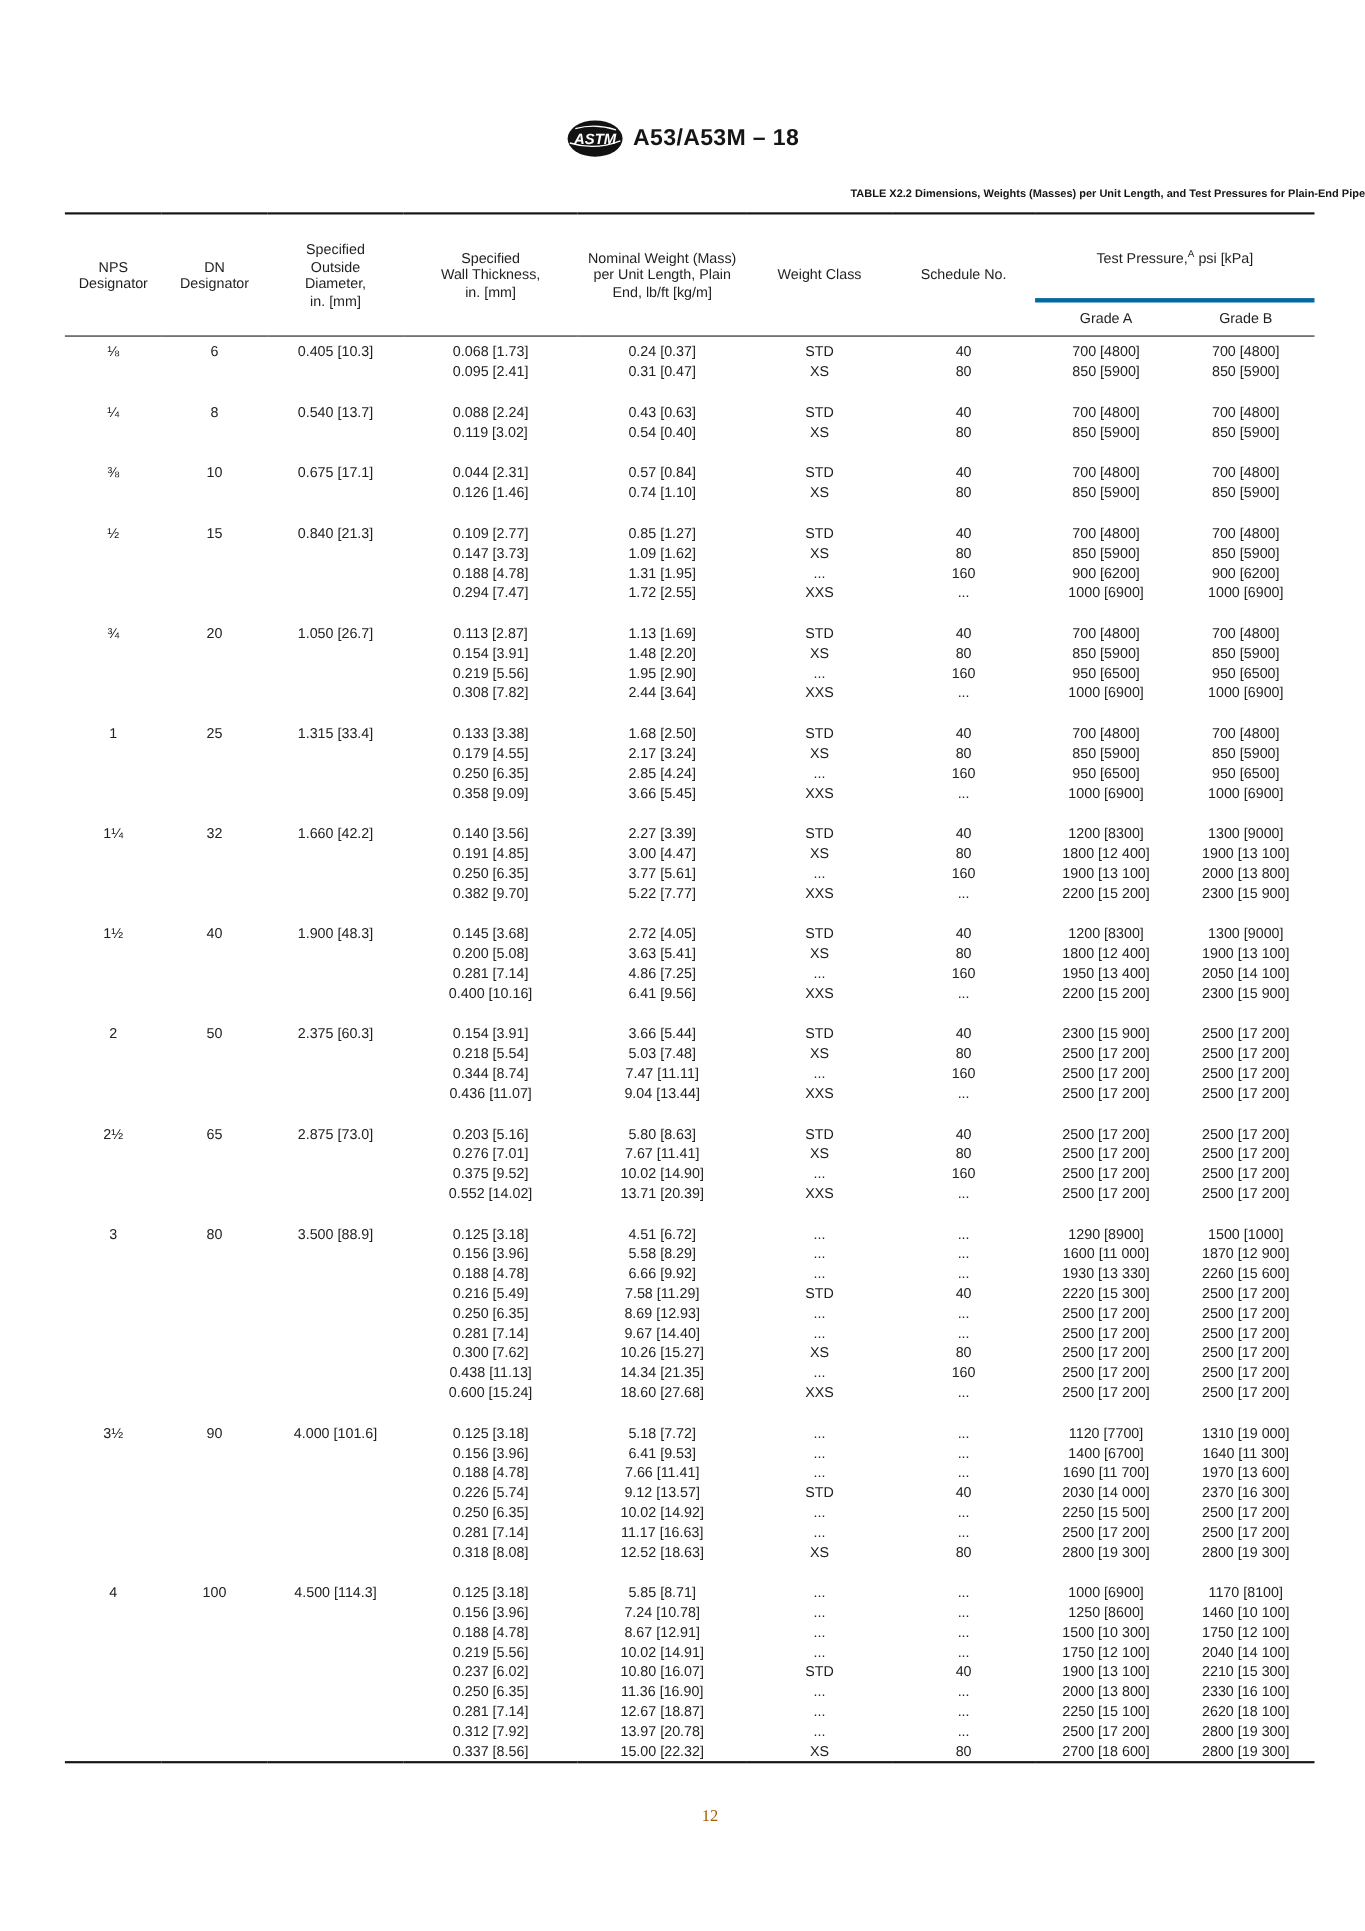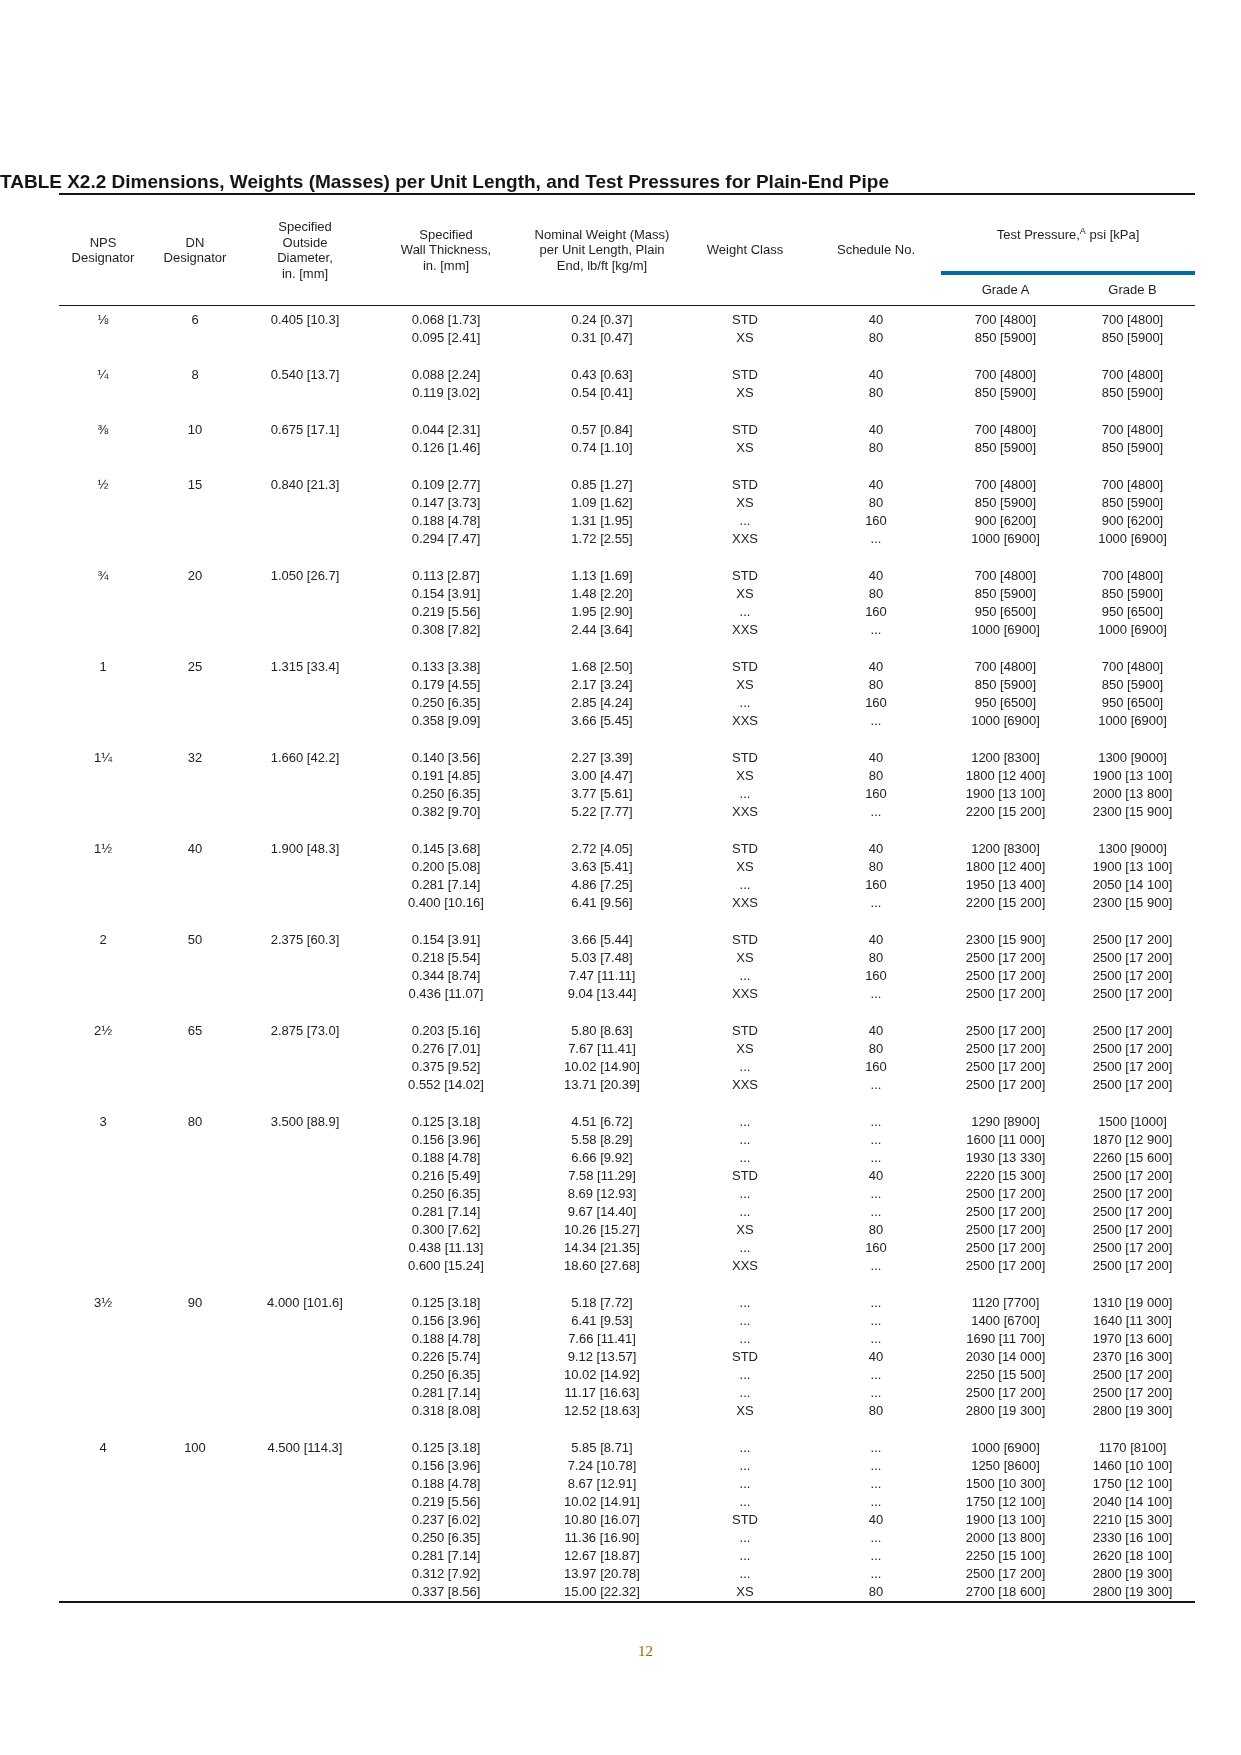--- a/index.html
+++ b/index.html
@@ -13,21 +13,21 @@
   }
   .doc-header {
     position:absolute; top:108px; left:0; width:100%;
     display:flex; justify-content:center; align-items:center; gap:9px;
   }
   .doc-code {
     font-weight:bold; font-size:21px; letter-spacing:0.3px; color:#151515;
   }
   .table-title {
     position:absolute; top:171px; left:0; width:100%;
-    text-align:left; font-weight:bold; font-size:19px; color:#151515;
+    text-align:right; font-weight:bold; font-size:10px; color:#151515;
   }
   table.pipe-table {
     position:absolute; left:59px; top:193px; width:1136px;
     border-collapse:collapse; table-layout:fixed;
     border-top:2.5px solid #161616;
     border-bottom:2.5px solid #161616;
   }
   .pipe-table th {
     font-weight:normal; font-size:13px; line-height:15.5px;
     text-align:center; vertical-align:middle;
@@ -52,20 +52,31 @@
     position:absolute; top:1643px; left:0; width:100%;
     text-align:center; font-family:"Liberation Serif", serif;
     font-size:15px; color:#a16207;margin-left:25px;
   }
 </style>
 </head>
 <body>
 
 <div class="page">
 
+  <header class="doc-header">
+    <span style="display:inline-flex;">
+      <svg width="52" height="36" viewBox="0 0 52 36" aria-hidden="true">
+        <ellipse cx="26" cy="18" rx="25" ry="16.5" fill="#121212"></ellipse>
+        <path d="M3 22 Q 26 29 49 20" stroke="#ffffff" stroke-width="1.3" fill="none"></path>
+        <path d="M8 9 Q 26 4 45 10" stroke="#ffffff" stroke-width="1.1" fill="none"></path>
+        <text x="26" y="23" text-anchor="middle" font-family="Liberation Sans, sans-serif" font-size="13.5" font-weight="bold" font-style="italic" fill="#ffffff">ASTM</text>
+      </svg>
+    </span>
+    <span class="doc-code">A53/A53M – 18</span>
+  </header>
 
   <div class="table-title">TABLE X2.2 Dimensions, Weights (Masses) per Unit Length, and Test Pressures for Plain-End Pipe</div>
 
   <table class="pipe-table">
     <colgroup>
       <col style="width:88px">
         <col style="width:96px">
         <col style="width:124px">
       <col style="width:158px">
         <col style="width:154px">
@@ -134,21 +145,21 @@
           <td>STD</td>
           <td>40</td>
           <td>700 [4800]</td>
           <td>700 [4800]</td>
         </tr>
         <tr>
           <td></td>
           <td></td>
           <td></td>
           <td>0.119 [3.02]</td>
-          <td>0.54 [0.41]</td>
+          <td>0.54 [0.40]</td>
           <td>XS</td>
           <td>80</td>
           <td>850 [5900]</td>
           <td>850 [5900]</td>
         </tr>
         <tr class="gap">
           <td colspan="9"></td>
         </tr>
         <tr>
           <td>⅜</td>

